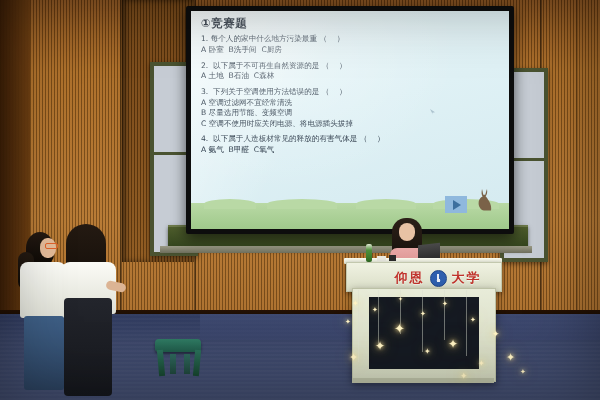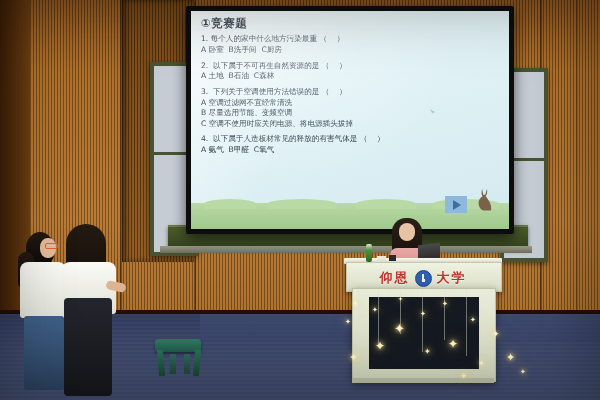--- a/index.html
+++ b/index.html
@@ -83,21 +83,21 @@
   .q-block{margin-bottom:5.5px;}
   .q-stem{font-size:7.6px;line-height:1.38;color:#1e2d3d;white-space:pre;}
   .q-opt{font-size:7.6px;line-height:1.38;color:#1e2d3d;white-space:pre;}
 
   
   .desk{position:absolute;left:346px;top:262px;width:154px;height:28px;
     background:linear-gradient(180deg,#f0f2e2,#d9ddc6);
     border:1px solid #c3c8ae;box-shadow:0 2px 5px rgba(0,0,0,.4);}
   .desk-top{position:absolute;left:344px;top:258px;width:158px;height:6px;
     background:linear-gradient(180deg,#fafbf0,#e2e5d2);border-radius:1px;}
-  .podium-logo{position:absolute;left:346px;top:268px;width:154px;height:20px;
+  .podium-logo{position:absolute;left:346px;top:268px;width:184px;height:20px;
     display:flex;align-items:center;justify-content:center;gap:5px;}
   .logo-han{font-family:"DejaVu Sans",sans-serif;font-size:13px;font-weight:bold;
     color:#c0332c;letter-spacing:2px;text-shadow:0 1px 0 rgba(255,255,255,.5);}
   .logo-emblem{width:15px;height:15px;border-radius:50%;
     background:radial-gradient(circle at 50% 62%,#e8eef7 0 16%,#2e5fae 17% 100%);
     border:1px solid #1d4488;position:relative;flex:0 0 auto;}
   .logo-emblem::after{content:"";position:absolute;left:50%;top:20%;width:2px;height:44%;
     background:#e8eef7;transform:translateX(-50%);}
 
   .podium-body{position:absolute;left:352px;top:288px;width:142px;height:92px;

